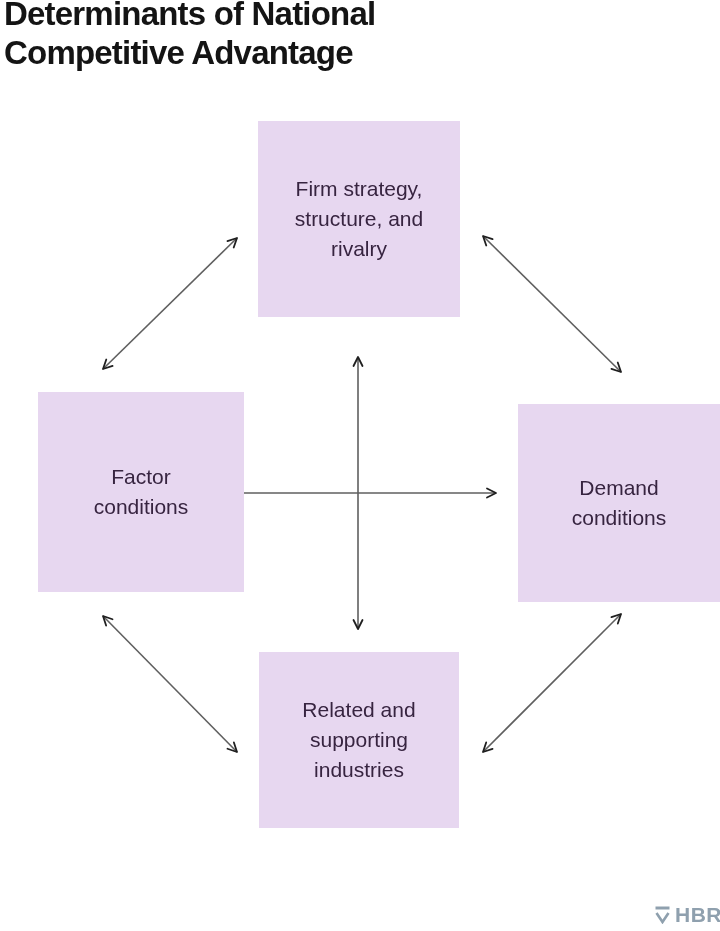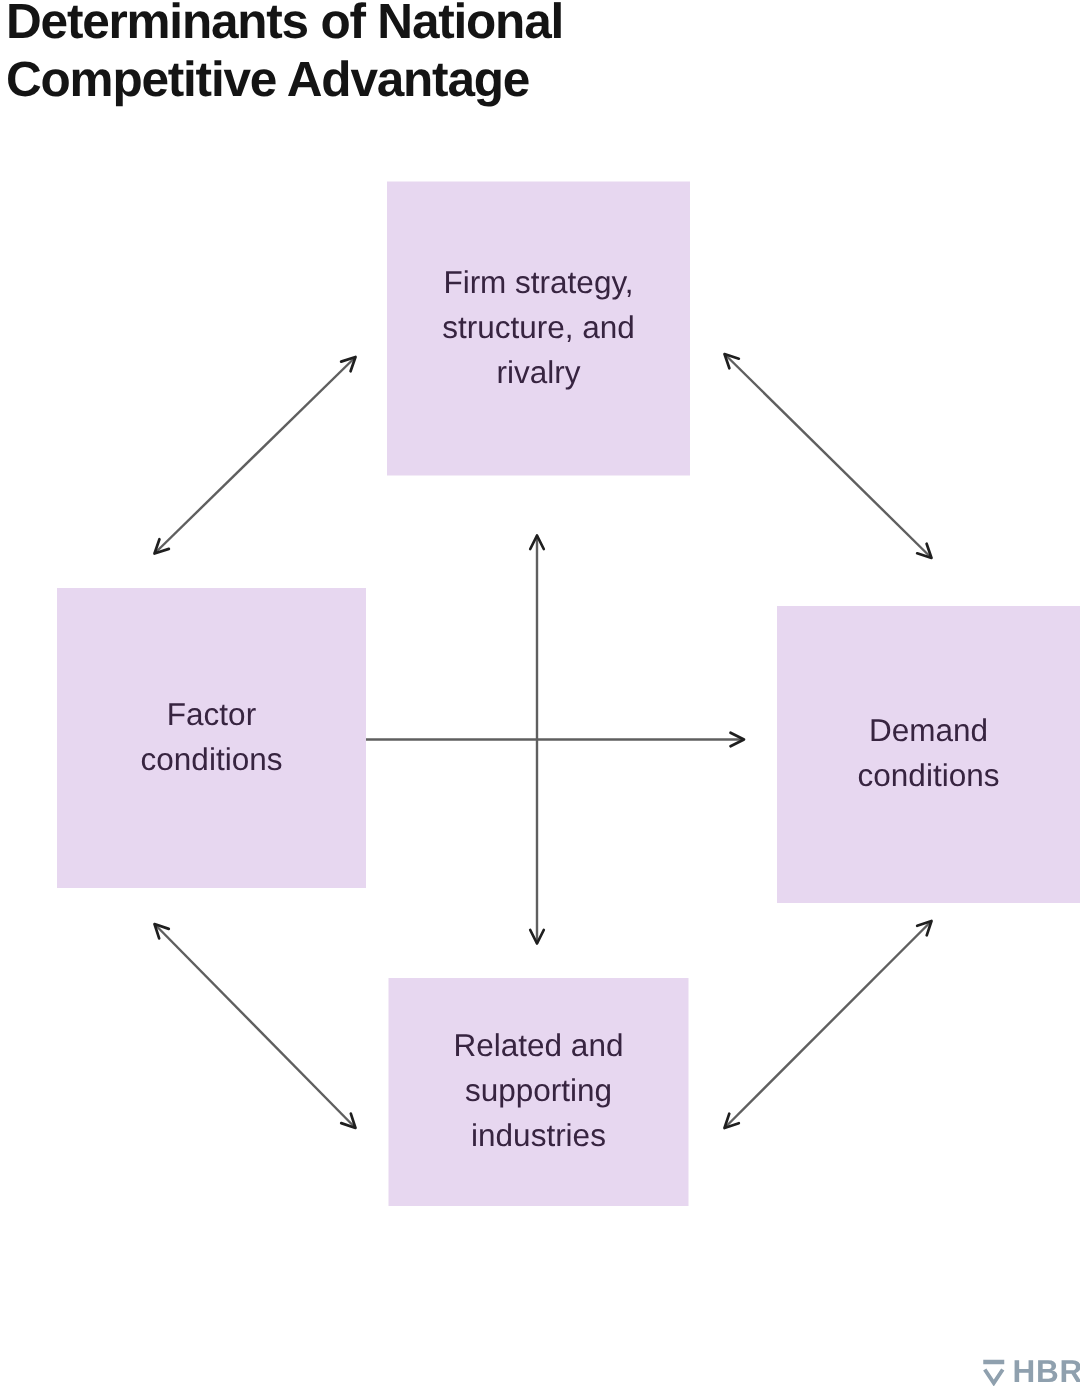--- a/index.html
+++ b/index.html
@@ -29,21 +29,21 @@
     display:flex;align-items:center;justify-content:center;
     text-align:center;
   }
   .box-label{
     font-size:21px;line-height:30px;color:var(--box-text-color);
     white-space:pre-line;
   }
   .box-top   {left:258px;top:121px;width:202px;height:196px;}
   .box-left  {left:0px;  top:392px;width:206px;height:200px;margin-left:38px;}
   .box-right {left:518px;top:392px;width:202px;height:198px;margin-top:12px;}
-  .box-bottom{left:259px;top:652px;width:200px;height:152px;}
+  .box-bottom{left:259px;top:652px;width:200px;height:176px;}
 
   .hbr-logo{
     position:absolute;left:654px;top:903px;
     display:flex;align-items:center;gap:4px;
     color:var(--logo-color);
   }
   .hbr-logo-text{
     font-size:21px;font-weight:700;letter-spacing:0.5px;
     color:var(--logo-color);
   }

